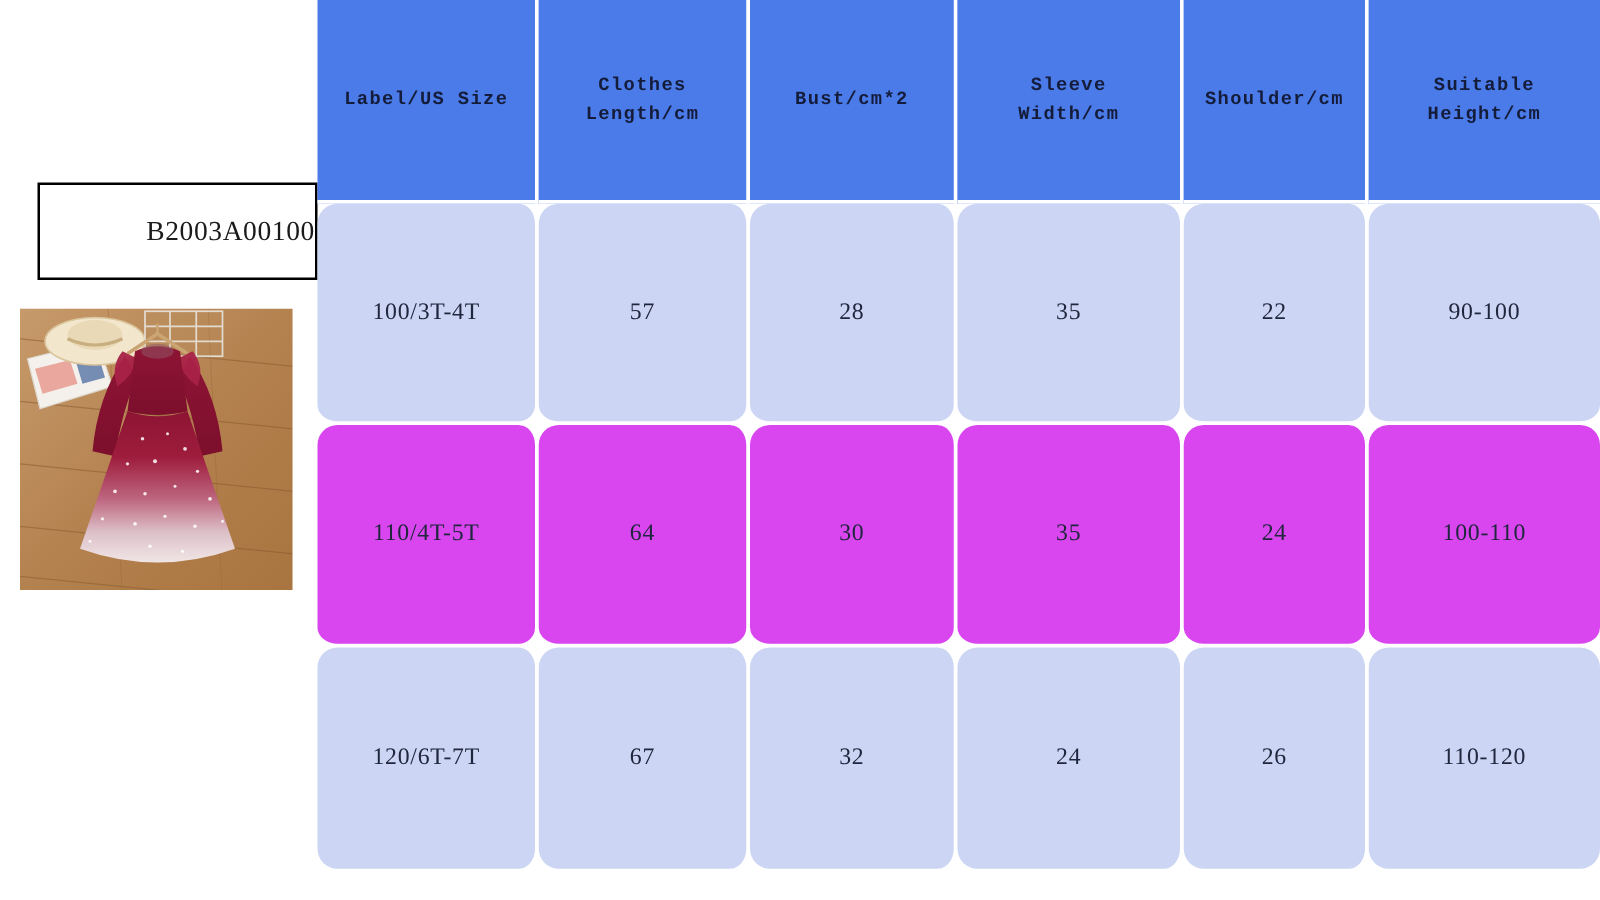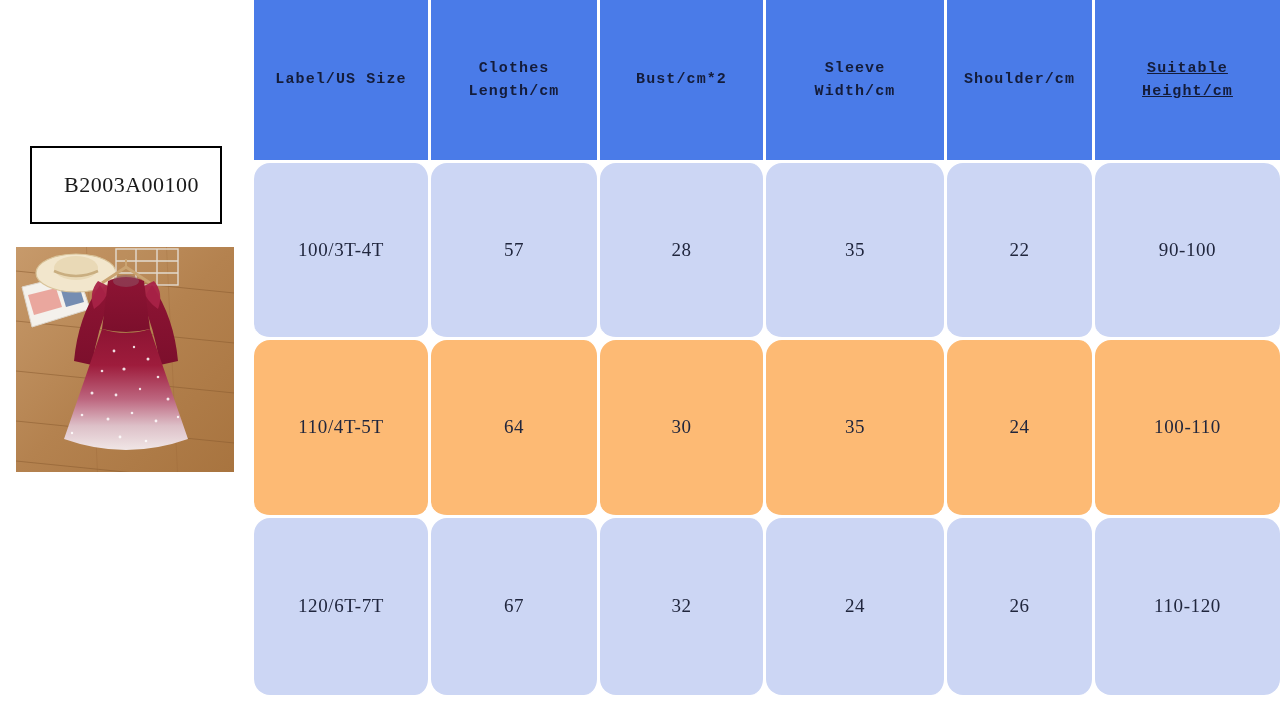--- a/index.html
+++ b/index.html
@@ -30,28 +30,28 @@
     top: 0;
     width: 254px;
     height: 720px;
     background: #ffffff;
   }
 
   #sku-box {
     position: absolute;
     left: 30px;
     top: 146px;
-    width: 192px;
+    width: 224px;
     height: 78px;
     border: 2px solid #000000;
     background: #ffffff;
     box-sizing: border-box;
     display: flex;
     align-items: center;
-    justify-content: flex-start;
+    justify-content: flex-end;
     padding-left: 32px;
   }
   #sku-text {
     font-family: "Liberation Serif", "DejaVu Serif", serif;
     font-size: 22px;
     color: #1a1a1a;
     letter-spacing: 0.5px;
     white-space: nowrap;
   }
 
@@ -95,41 +95,41 @@
     line-height: 1.55;
     letter-spacing: 1.1px;
     text-align: center;
     vertical-align: middle;
     padding: 0 6px;
     border-right: 3px solid #ffffff;
     border-bottom: 3px solid #ffffff;
     box-sizing: border-box;
     white-space: pre-line;
   }
-  #size-table th:last-child { border-right: none; text-decoration: underline; }
+  #size-table th:last-child { border-right: none; }
 
   #size-table td {
     height: 111px;
     font-family: "Liberation Serif", "DejaVu Serif", serif;
     font-size: 19px;
     color: #20263d;
     text-align: center;
     vertical-align: middle;
     letter-spacing: 0.6px;
     padding: 0 4px;
     border-right: 3px solid #ffffff;
     border-bottom: 3px solid #ffffff;
     box-sizing: border-box;
     white-space: nowrap;
     border-radius: 16px;
   }
   #size-table td:last-child { border-right: none; }
 
   #size-table tbody tr.row-odd td  { background: #ccd6f4; }
-  #size-table tbody tr.row-even td { background: #fdba74; }
+  #size-table tbody tr.row-even td { background: #d946ef; }
   #size-table tbody tr:last-child td { border-bottom: none; }
 </style>
 </head>
 <body>
 
 <div id="page">
 
   <div id="left-panel">
 
     <div id="sku-box">

